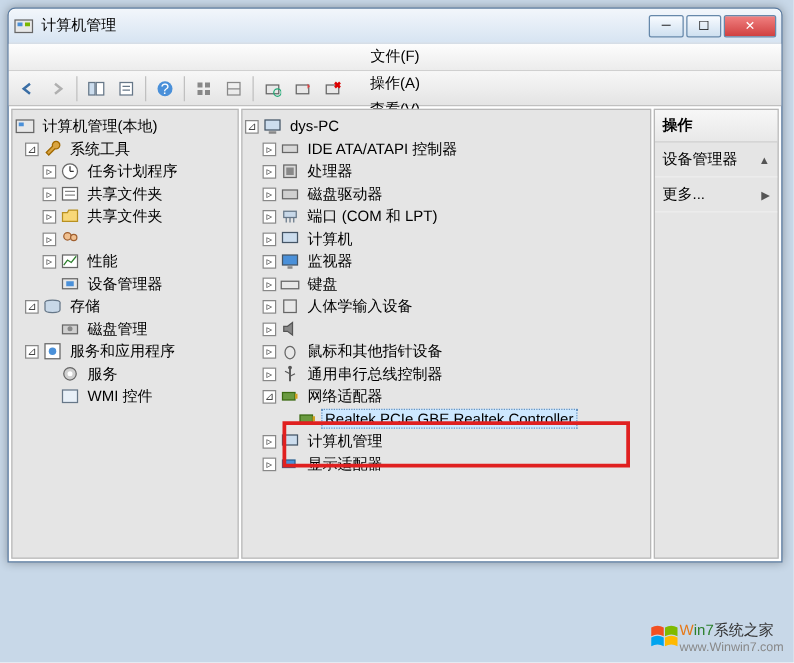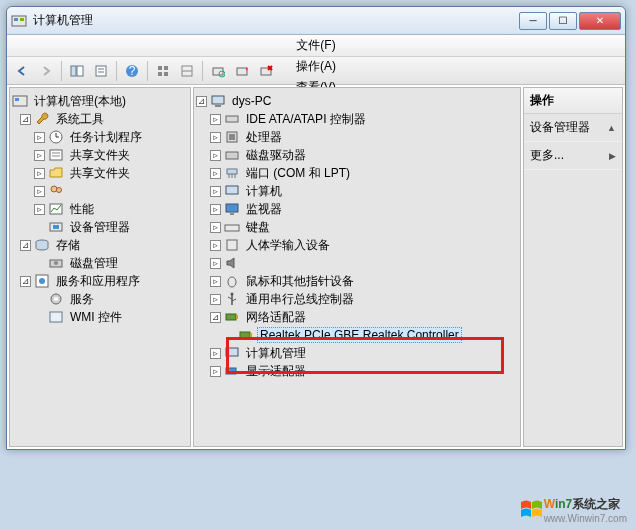--- a/index.html
+++ b/index.html
@@ -25,21 +25,21 @@
 .right-item { padding: 5px 6px; border-bottom: 1px solid #eee; display: flex; align-items: center; justify-content: space-between; cursor: default; }
 .tree { padding: 4px 2px; }
 .node { display: flex; align-items: center; height: 18px; white-space: nowrap; cursor: default; }
 .exp { width: 11px; height: 11px; border: 1px solid #888; display: inline-flex; align-items: center; justify-content: center; font-size: 9px; line-height: 9px; color: #444; margin-right: 3px; background: #fff; }
 .spacer { display: inline-block; }
 .nicon { width: 16px; height: 16px; margin-right: 3px; display: inline-flex; align-items: center; justify-content: center; }
 .label { padding: 1px 3px; }
 .label.selected { background: #cde8ff; border: 1px dotted #6893c0; padding: 0 2px; }
 .highlight-box { position: absolute; border: 3px solid #e02020; pointer-events: none; }
 .watermark { position: absolute; right: 8px; bottom: 6px; display: flex; align-items: center; color: #444; font-size: 13px; }
-.watermark .w7 { font-weight: bold; }
+.watermark .w7 { font-weight: normal; }
 .watermark .url { font-size: 10px; color: #888; display:block; text-align:center; }
 svg { display: block; }
 </style>
 </head>
 <body>
 
 <div class="window">
 
   <div class="titlebar">
     <span class="ticon">

